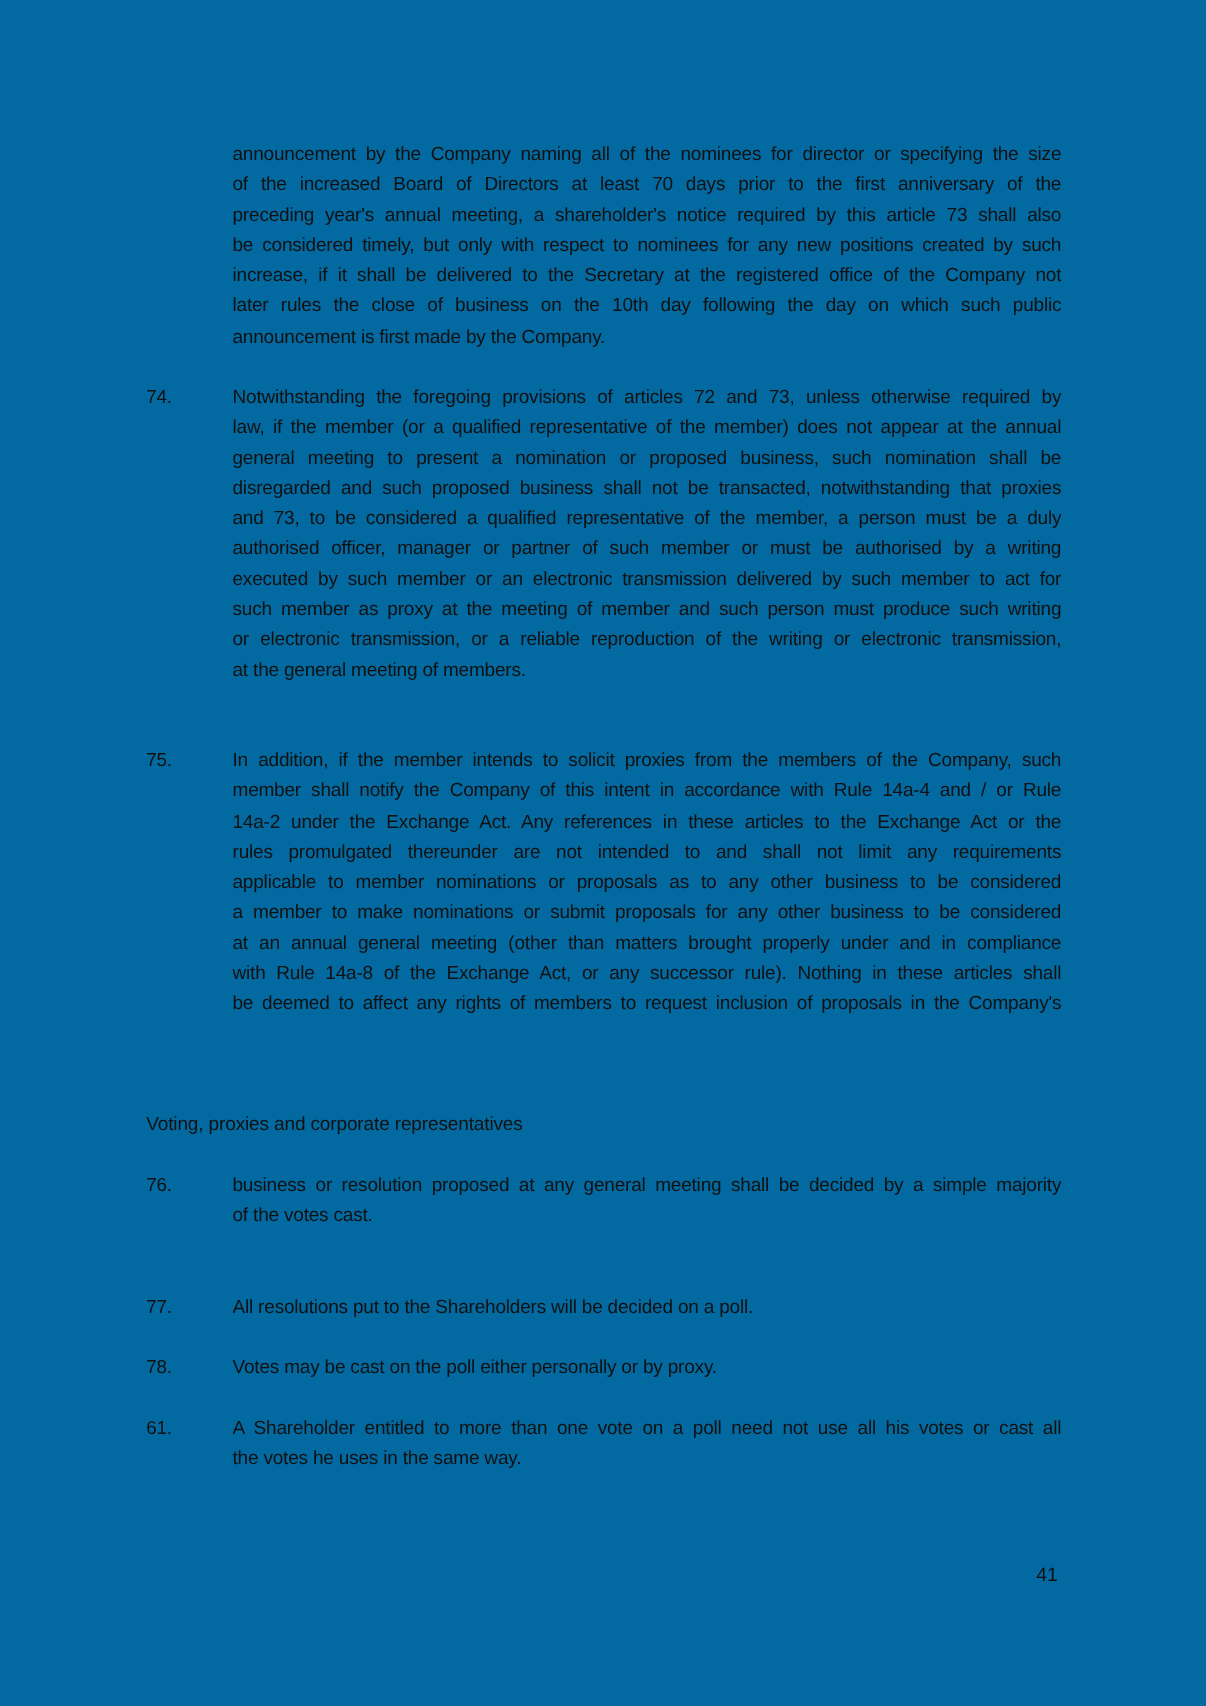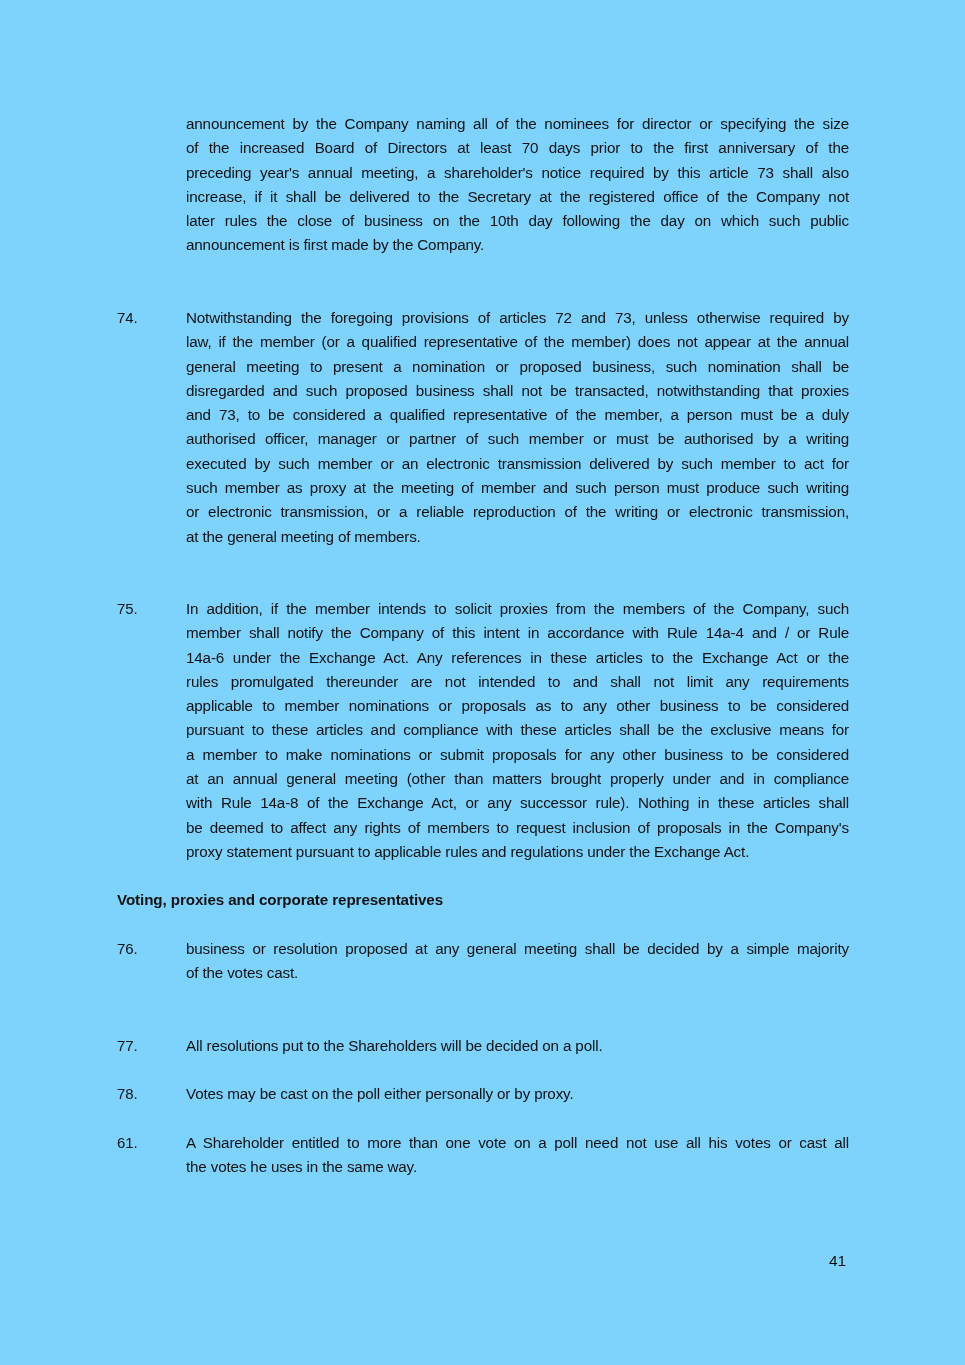--- a/index.html
+++ b/index.html
@@ -14,21 +14,21 @@
       overflow: hidden;
       font-family: "Liberation Sans", sans-serif;
       color: #111111;
     }
     .page {
       position: absolute;
       left: 0;
       top: 0;
       width: 965px;
       height: 1365px;
-      background: #7dd3fc;
+      background: #0369a1;
     }
     .block {
       position: absolute;
       left: 117px;
       width: 732px;
     }
     .num {
       position: absolute;
       left: 0;
       top: 0;
@@ -55,21 +55,21 @@
     }
     .line.last {
       text-align-last: left;
     }
     .heading {
       position: absolute;
       left: 117px;
       top: 888px;
       font-size: 15.2px;
       line-height: 24px;
-      font-weight: bold;
+      font-weight: normal;
       letter-spacing: -0.1px;
     }
     .page-number {
       position: absolute;
       left: 829px;
       top: 1226px;
       font-size: 15.5px;
       line-height: 20px;
       margin-top: 25px;
     }
@@ -77,20 +77,21 @@
 </head>
 <body>
 
 <div class="page">
 
   <div class="block" style="top:112px;">
     <div class="body">
       <span class="line">announcement by the Company naming all of the nominees for director or specifying the size</span>
       <span class="line">of the increased Board of Directors at least 70 days prior to the first anniversary of the</span>
       <span class="line">preceding year's annual meeting, a shareholder's notice required by this article 73 shall also</span>
+      <span class="line">be considered timely, but only with respect to nominees for any new positions created by such</span>
       <span class="line">increase, if it shall be delivered to the Secretary at the registered office of the Company not</span>
       <span class="line">later rules the close of business on the 10th day following the day on which such public</span>
       <span class="line last">announcement is first made by the Company.</span>
     </div>
   </div>
 
   <div class="block" style="top:306px;">
     <span class="num">74.</span>
     <div class="body">
       <span class="line">Notwithstanding the foregoing provisions of articles 72 and 73, unless otherwise required by</span>
@@ -104,29 +105,27 @@
       <span class="line">or electronic transmission, or a reliable reproduction of the writing or electronic transmission,</span>
       <span class="line last">at the general meeting of members.</span>
     </div>
   </div>
 
   <div class="block" style="top:597px;">
     <span class="num">75.</span>
     <div class="body">
       <span class="line">In addition, if the member intends to solicit proxies from the members of the Company, such</span>
       <span class="line">member shall notify the Company of this intent in accordance with Rule 14a-4 and / or Rule</span>
-      <span class="line">14a-6 under the Exchange Act. Any references in these articles to the Exchange Act or the</span>
+      <span class="line">14a-2 under the Exchange Act. Any references in these articles to the Exchange Act or the</span>
       <span class="line">rules promulgated thereunder are not intended to and shall not limit any requirements</span>
       <span class="line">applicable to member nominations or proposals as to any other business to be considered</span>
-      <span class="line">pursuant to these articles and compliance with these articles shall be the exclusive means for</span>
       <span class="line">a member to make nominations or submit proposals for any other business to be considered</span>
       <span class="line">at an annual general meeting (other than matters brought properly under and in compliance</span>
       <span class="line">with Rule 14a-8 of the Exchange Act, or any successor rule). Nothing in these articles shall</span>
       <span class="line">be deemed to affect any rights of members to request inclusion of proposals in the Company's</span>
-      <span class="line last">proxy statement pursuant to applicable rules and regulations under the Exchange Act.</span>
     </div>
   </div>
 
   <div class="heading">Voting, proxies and corporate representatives</div>
 
   <div class="block" style="top:937px;">
     <span class="num">76.</span>
     <div class="body">
       <span class="line">business or resolution proposed at any general meeting shall be decided by a simple majority</span>
       <span class="line last">of the votes cast.</span>

